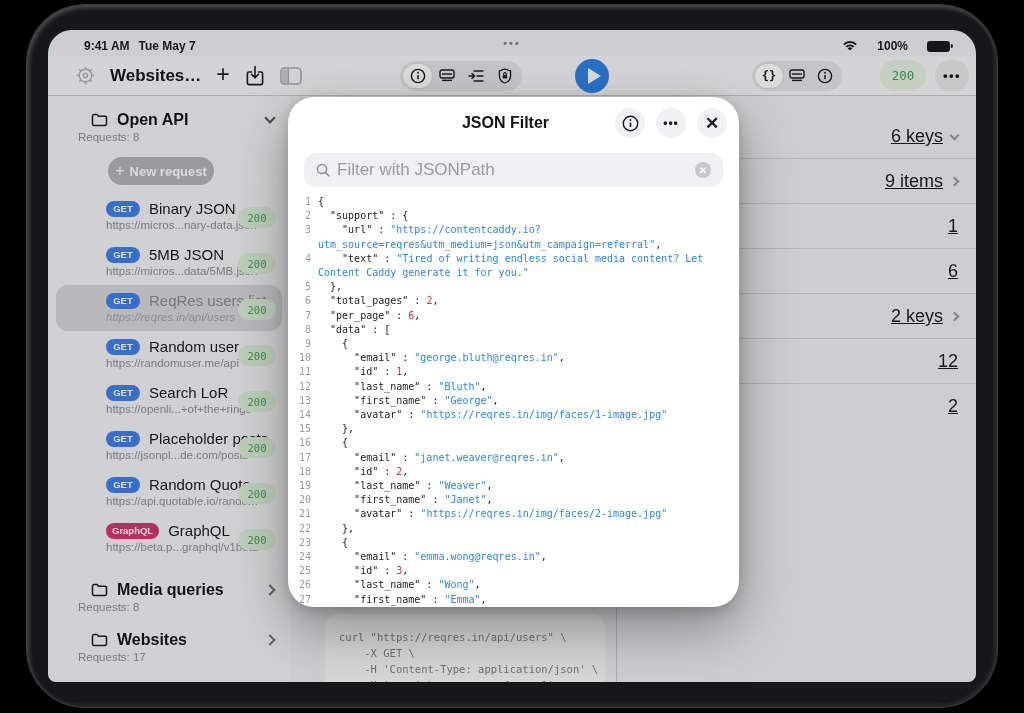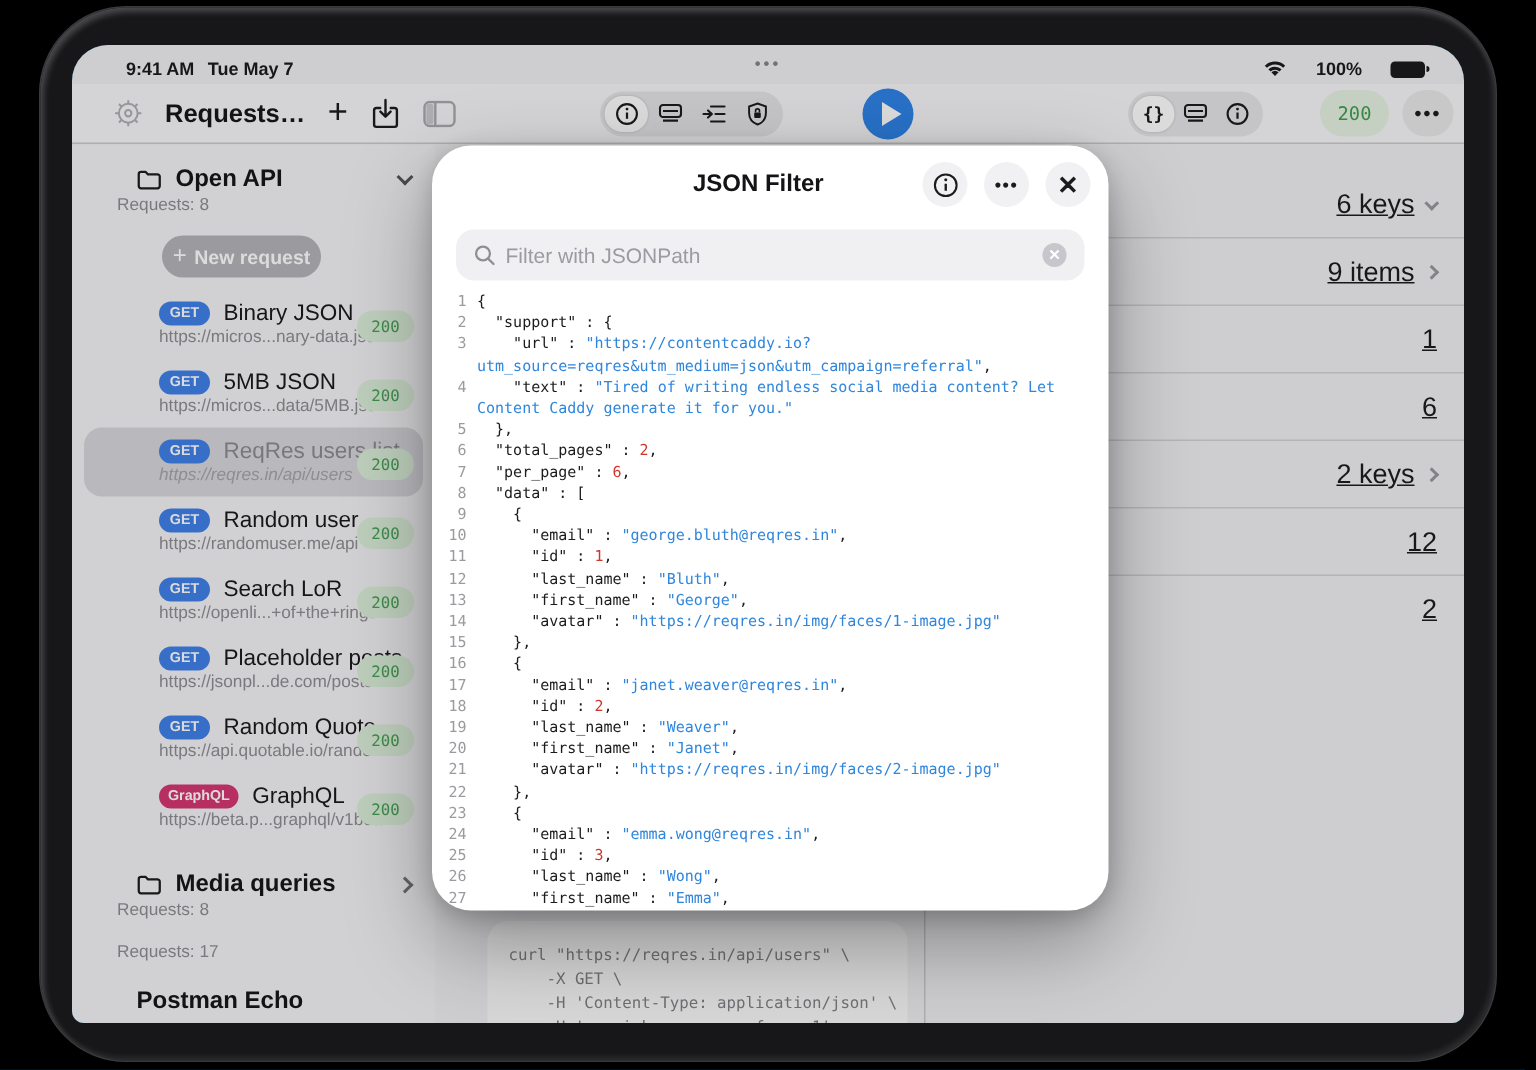--- a/index.html
+++ b/index.html
@@ -105,21 +105,21 @@
   .modal-header{position:relative;height:50px;}
   .modal-title{position:absolute;left:0;right:16px;top:17px;text-align:center;font-size:16px;
                font-weight:700;color:#141416;}
   .modal-btns{position:absolute;right:12px;top:11px;display:flex;gap:11px;}
   .mbtn{width:30px;height:30px;border-radius:50%;background:#f1f1f3;display:flex;
         align-items:center;justify-content:center;color:#1c1c1e;}
   .mbtn.dots{font-size:12px;letter-spacing:1px;font-weight:700;}
   .mbtn.close{font-size:17px;font-weight:600;}
   .searchbar{position:relative;margin:6px 16px 0 16px;height:34px;border-radius:12px;
              background:#f0f0f2;display:flex;align-items:center;padding:0 12px;gap:7px;}
-  .search-ph{font-size:14px;color:#9b9ba1;flex:1;}
+  .search-ph{font-size:17px;color:#9b9ba1;flex:1;}
   .clear-btn{width:16px;height:16px;border-radius:50%;background:#c6c6cc;color:#fff;font-size:10px;
              display:flex;align-items:center;justify-content:center;font-weight:700;}
   .codearea{position:absolute;left:0;right:0;top:98px;bottom:0;padding-left:6px;overflow:hidden;
             font-family:"DejaVu Sans Mono",monospace;font-size:10px;line-height:14.2px;}
   .cline{display:flex;white-space:pre;}
   .ln{width:17px;flex:none;text-align:right;color:#9a9aa0;margin-right:7px;}
   .c-k{color:#1c1c1e;} .c-s{color:#2f86dc;} .c-num{color:#d0342c;}
   
   .icon svg{display:block;}
 </style>
@@ -153,21 +153,21 @@
         <div class="tb-side">
           <span class="icon">
             <svg width="19" height="19" viewBox="0 0 20 20">
                 <g fill="none" stroke="#aeaeb4" stroke-width="1.4">
                   <circle cx="10" cy="10" r="6.6"></circle>
                   <circle cx="10" cy="10" r="2.2"></circle>
                   <path d="M10 3.4 V0.8 M10 16.6 V19.2 M3.4 10 H0.8 M16.6 10 H19.2 M5.3 5.3 L3.5 3.5 M14.7 14.7 L16.5 16.5 M14.7 5.3 L16.5 3.5 M5.3 14.7 L3.5 16.5"></path>
                 </g>
               </svg>
           </span>
-          <span class="tb-title">Requests…</span>
+          <span class="tb-title">Websites…</span>
           <span class="tb-plus">+</span>
           <span class="icon">
             <svg width="20" height="22" viewBox="0 0 20 22">
                 <g fill="none" stroke="#1c1c1e" stroke-width="1.6" stroke-linecap="round" stroke-linejoin="round">
                   <path d="M6.5 7 H4 a1.6 1.6 0 0 0 -1.6 1.6 V18 A1.6 1.6 0 0 0 4 19.6 H16 A1.6 1.6 0 0 0 17.6 18 V8.6 A1.6 1.6 0 0 0 16 7 H13.5"></path>
                   <path d="M10 1.6 V12.5 M6.6 9.4 L10 12.8 L13.4 9.4"></path>
                 </g>
               </svg>
           </span>
           <span class="icon">
@@ -350,20 +350,29 @@
                     <svg width="17" height="14" viewBox="0 0 17 14">
                       <path d="M1.5 3 a1.5 1.5 0 0 1 1.5 -1.5 H6 L7.6 3.2 H14 a1.5 1.5 0 0 1 1.5 1.5 V11 A1.5 1.5 0 0 1 14 12.5 H3 A1.5 1.5 0 0 1 1.5 11 Z" fill="none" stroke="#1c1c1e" stroke-width="1.5"></path>
                     </svg>
                   </span>
                   <span class="folder-name">Media queries</span>
                   <span class="chev chev-right chev-gray"></span>
                 </div>
                 <div class="folder-sub">Requests: 8</div>
               </div>
               <div class="folder-entry">
+                <div class="folder-row">
+                  <span class="icon">
+                    <svg width="17" height="14" viewBox="0 0 17 14">
+                      <path d="M1.5 3 a1.5 1.5 0 0 1 1.5 -1.5 H6 L7.6 3.2 H14 a1.5 1.5 0 0 1 1.5 1.5 V11 A1.5 1.5 0 0 1 14 12.5 H3 A1.5 1.5 0 0 1 1.5 11 Z" fill="none" stroke="#1c1c1e" stroke-width="1.5"></path>
+                    </svg>
+                  </span>
+                  <span class="folder-name">Websites</span>
+                  <span class="chev chev-right chev-gray"></span>
+                </div>
                 <div class="folder-sub">Requests: 17</div>
               </div>
               <div class="folder-entry">
                 <div class="folder-row">
 
                   <span class="folder-name">Postman Echo</span>
 
                 </div>
 
               </div>

